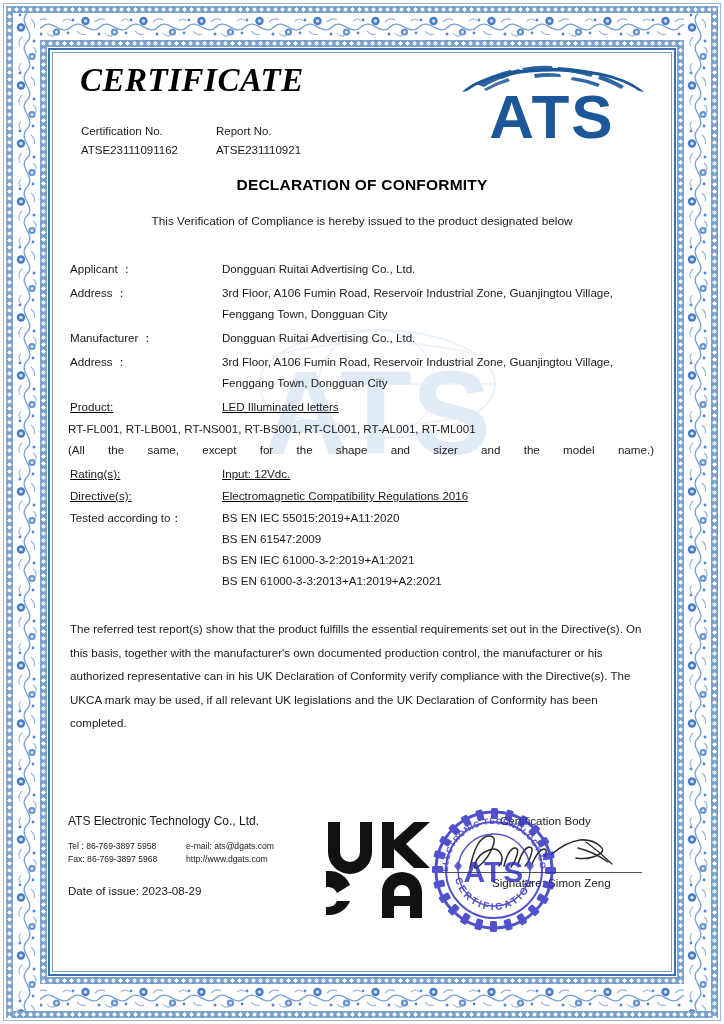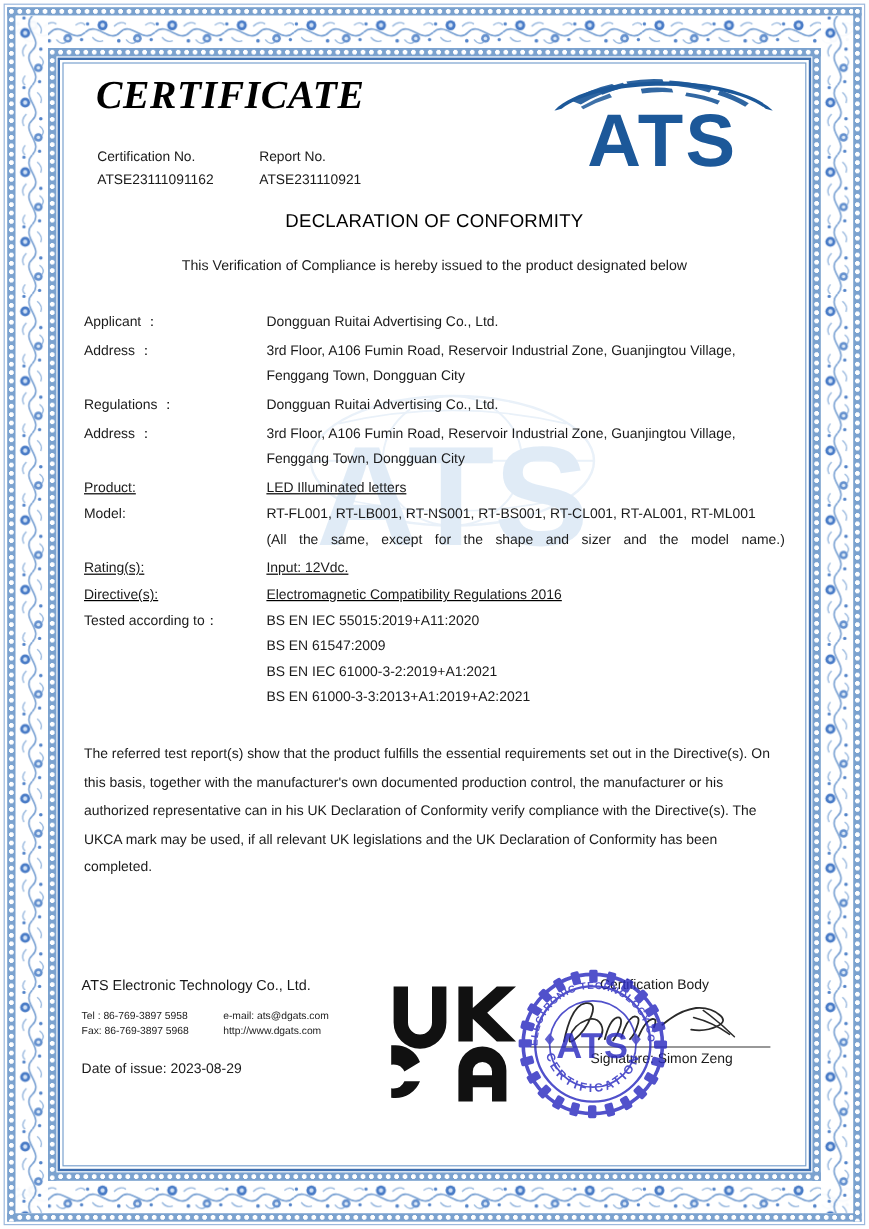--- a/index.html
+++ b/index.html
@@ -137,21 +137,21 @@
     right: 6px;
     top: 2px;
     width: 196px;
     height: 86px;
   }
 
   
   .doc-title {
     text-align: center;
     font-size: 15.5px;
-    font-weight: normal;
+    font-weight: bold;
     color: #000;
     letter-spacing: .2px;
     margin-top: 24px;
     position: relative;
     z-index: 5;
   }
   .doc-subtitle {
     text-align: center;
     font-size: 11.8px;
     color: #1a1a1a;
@@ -426,39 +426,38 @@
 
       <div class="field-row row-std">
         <div class="field-label">Address ：</div>
         <div class="field-value">
           <span class="vline">3rd Floor, A106 Fumin Road, Reservoir Industrial Zone, Guanjingtou Village,</span>
           <span class="vline">Fenggang Town, Dongguan City</span>
         </div>
       </div>
 
       <div class="field-row row-std">
-        <div class="field-label">Regulations ：</div>
+        <div class="field-label">Manufacturer ：</div>
         <div class="field-value">Dongguan Ruitai Advertising Co., Ltd.</div>
       </div>
 
       <div class="field-row row-std">
         <div class="field-label">Address ：</div>
         <div class="field-value">
           <span class="vline">3rd Floor, A106 Fumin Road, Reservoir Industrial Zone, Guanjingtou Village,</span>
           <span class="vline">Fenggang Town, Dongguan City</span>
         </div>
       </div>
 
       <div class="field-row row-tight">
         <div class="field-label">Product:</div>
         <div class="field-value">LED Illuminated letters</div>
       </div>
 
       <div class="field-row row-std">
-        <div class="field-label">Model:</div>
         <div class="field-value">
           <span class="vline">RT-FL001, RT-LB001, RT-NS001, RT-BS001, RT-CL001, RT-AL001, RT-ML001</span>
           <span class="vline justify">(All the same, except for the shape and sizer and the model name.)</span>
         </div>
       </div>
 
       <div class="field-row row-tight">
         <div class="field-label">Rating(s):</div>
         <div class="field-value">Input: 12Vdc.</div>
       </div>

